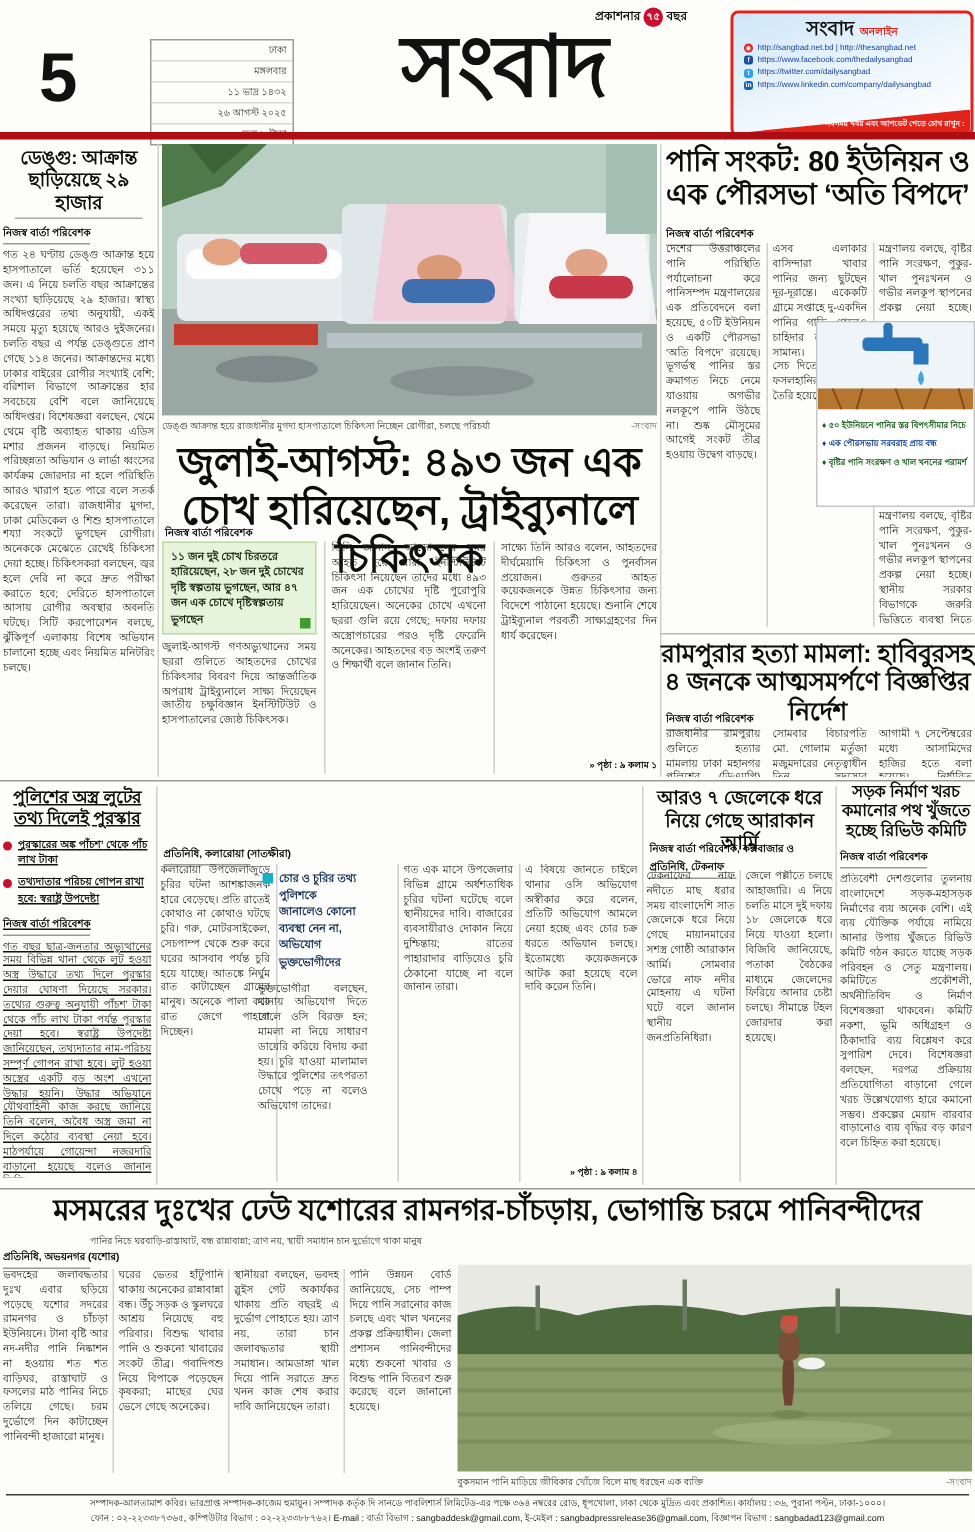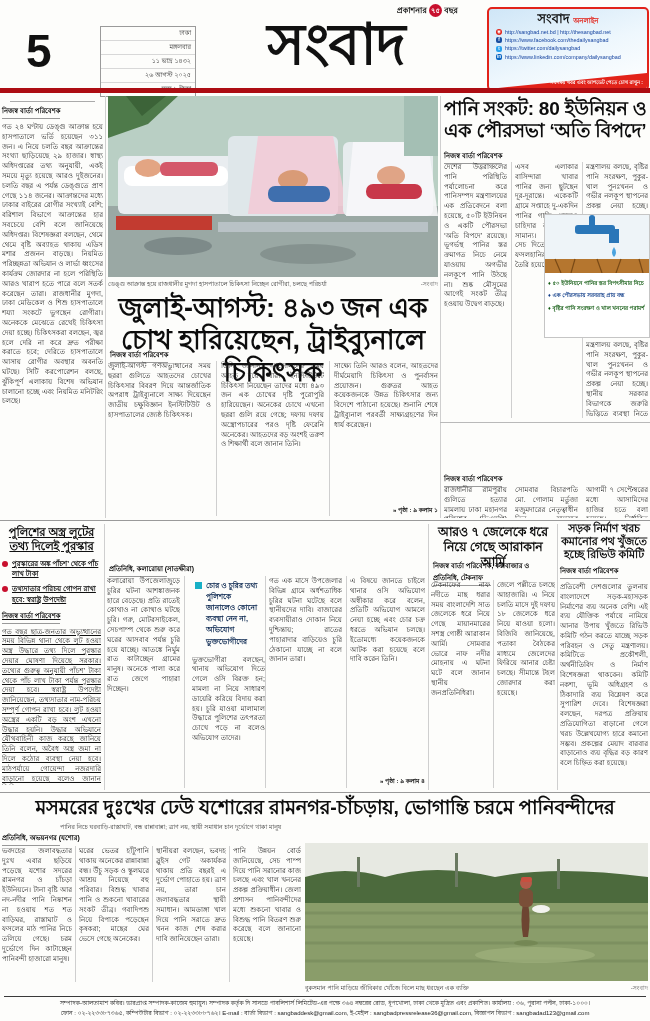--- a/index.html
+++ b/index.html
@@ -91,20 +91,21 @@
         <span>https://www.linkedin.com/company/dailysangbad</span>
       </div>
     </div>
     <div class="obswoosh"></div>
     <div class="obtag">সবসময় খবর এবং আপডেট পেতে চোখ রাখুন :</div>
   </div>
 
   <div class="abs redrule" style="left:0;top:88px;width:650px;height:5px;"></div>
 
   <div class="abs" style="left:2px;top:98px;width:101px;">
+    <div class="hl" style="font-size:12.5px;">ডেঙ্গু: আক্রান্ত ছাড়িয়েছে ২৯ হাজার</div>
     <div style="border-bottom:1px solid #aaa;margin:3px 8px;"></div>
     <div class="byline">নিজস্ব বার্তা পরিবেশক</div>
     <div class="bodytxt" style="height:352px;margin-top:3px;">গত ২৪ ঘণ্টায় ডেঙ্গু আক্রান্ত হয়ে হাসপাতালে ভর্তি হয়েছেন ৩১১ জন। এ নিয়ে চলতি বছর আক্রান্তের সংখ্যা ছাড়িয়েছে ২৯ হাজার। স্বাস্থ্য অধিদপ্তরের তথ্য অনুযায়ী, একই সময়ে মৃত্যু হয়েছে আরও দুইজনের। চলতি বছর এ পর্যন্ত ডেঙ্গুতে প্রাণ গেছে ১১৪ জনের। আক্রান্তদের মধ্যে ঢাকার বাইরের রোগীর সংখ্যাই বেশি; বরিশাল বিভাগে আক্রান্তের হার সবচেয়ে বেশি বলে জানিয়েছে অধিদপ্তর। বিশেষজ্ঞরা বলছেন, থেমে থেমে বৃষ্টি অব্যাহত থাকায় এডিস মশার প্রজনন বাড়ছে। নিয়মিত পরিচ্ছন্নতা অভিযান ও লার্ভা ধ্বংসের কার্যক্রম জোরদার না হলে পরিস্থিতি আরও খারাপ হতে পারে বলে সতর্ক করেছেন তারা। রাজধানীর মুগদা, ঢাকা মেডিকেল ও শিশু হাসপাতালে শয্যা সংকটে ভুগছেন রোগীরা। অনেককে মেঝেতে রেখেই চিকিৎসা দেয়া হচ্ছে। চিকিৎসকরা বলছেন, জ্বর হলে দেরি না করে দ্রুত পরীক্ষা করাতে হবে; দেরিতে হাসপাতালে আসায় রোগীর অবস্থার অবনতি ঘটছে। সিটি করপোরেশন বলছে, ঝুঁকিপূর্ণ এলাকায় বিশেষ অভিযান চালানো হচ্ছে এবং নিয়মিত মনিটরিং চলছে।</div>
   </div>
   <div class="vline" style="left:105px;top:96px;height:422px;"></div>
 
   <div class="abs" style="left:108px;top:96px;width:330px;height:181px;">
     <svg width="330" height="181" viewBox="0 0 330 181">
       <rect width="330" height="181" fill="#b9cfc4"></rect>
       <rect y="110" width="330" height="71" fill="#9aa8a4"></rect>
@@ -130,20 +131,24 @@
     </svg>
   </div>
   <div class="abs caption" style="left:108px;top:279px;width:330px;">
     <span>ডেঙ্গু আক্রান্ত হয়ে রাজধানীর মুগদা হাসপাতালে চিকিৎসা নিচ্ছেন রোগীরা, চলছে পরিচর্যা</span>
     <span class="credit">-সংবাদ</span>
   </div>
 
   <div class="abs hl" style="left:108px;top:293px;width:330px;font-size:27px;">জুলাই-আগস্ট: ৪৯৩ জন এক চোখ হারিয়েছেন, ট্রাইব্যুনালে চিকিৎসক</div>
   <div class="abs byline" style="left:110px;top:349px;">নিজস্ব বার্তা পরিবেশক</div>
   <div class="abs" style="left:108px;top:361px;width:103px;">
+    <div class="inset-green">
+      <span>১১ জন দুই চোখ চিরতরে হারিয়েছেন, ২৮ জন দুই চোখের দৃষ্টি স্বল্পতায় ভুগছেন, আর ৪৭ জন এক চোখে দৃষ্টিস্বল্পতায় ভুগছেন</span>
+      <span class="sq"></span>
+    </div>
     <div class="bodytxt" style="height:72px;">জুলাই-আগস্ট গণঅভ্যুত্থানের সময় ছররা গুলিতে আহতদের চোখের চিকিৎসার বিবরণ দিয়ে আন্তর্জাতিক অপরাধ ট্রাইব্যুনালে সাক্ষ্য দিয়েছেন জাতীয় চক্ষুবিজ্ঞান ইনস্টিটিউট ও হাসপাতালের জ্যেষ্ঠ চিকিৎসক।</div>
   </div>
   <div class="vline" style="left:216px;top:361px;height:155px;"></div>
   <div class="abs bodytxt" style="left:221px;top:361px;width:103px;height:155px;">তিনি জানান, আন্দোলনের সময় আহত হয়ে যারা ইনস্টিটিউটে চিকিৎসা নিয়েছেন তাদের মধ্যে ৪৯৩ জন এক চোখের দৃষ্টি পুরোপুরি হারিয়েছেন। অনেকের চোখে এখনো ছররা গুলি রয়ে গেছে; দফায় দফায় অস্ত্রোপচারের পরও দৃষ্টি ফেরেনি অনেকের। আহতদের বড় অংশই তরুণ ও শিক্ষার্থী বলে জানান তিনি।</div>
   <div class="vline" style="left:329px;top:361px;height:155px;"></div>
   <div class="abs" style="left:334px;top:361px;width:104px;">
     <div class="bodytxt" style="height:144px;">সাক্ষ্যে তিনি আরও বলেন, আহতদের দীর্ঘমেয়াদি চিকিৎসা ও পুনর্বাসন প্রয়োজন। গুরুতর আহত কয়েকজনকে উন্নত চিকিৎসার জন্য বিদেশে পাঠানো হয়েছে। শুনানি শেষে ট্রাইব্যুনাল পরবর্তী সাক্ষ্যগ্রহণের দিন ধার্য করেছেন।</div>
     <div class="cont">» পৃষ্ঠা : ৯ কলাম ১</div>
   </div>
   <div class="vline" style="left:440px;top:96px;height:422px;"></div>
@@ -167,20 +172,21 @@
       <rect y="44" width="104" height="14" fill="#b5762f"></rect>
       <path d="M10,44 l6,14 M30,44 l-4,14 M52,44 l5,14 M76,44 l-5,14 M94,44 l4,14" stroke="#7a4a16" stroke-width="1.2" fill="none"></path>
     </svg>
     <div class="fb-bullet">♦ <span>৫০ ইউনিয়নে পানির স্তর বিপৎসীমার নিচে</span></div>
     <div class="fb-bullet blue">♦ <span>এক পৌরসভায় সরবরাহ প্রায় বন্ধ</span></div>
     <div class="fb-bullet">♦ <span>বৃষ্টির পানি সংরক্ষণ ও খাল খননের পরামর্শ</span></div>
   </div>
   <div class="abs bodytxt" style="left:586px;top:340px;width:62px;height:78px;">মন্ত্রণালয় বলছে, বৃষ্টির পানি সংরক্ষণ, পুকুর-খাল পুনঃখনন ও গভীর নলকূপ স্থাপনের প্রকল্প নেয়া হচ্ছে। স্থানীয় সরকার বিভাগকে জরুরি ভিত্তিতে ব্যবস্থা নিতে বলা হয়েছে। বিশেষজ্ঞরা ভূগর্ভস্থ পানির ব্যবহার কমিয়ে ভূ-উপরিস্থ উৎসে ফেরার তাগিদ দিয়েছেন।</div>
 
   <div class="hrule" style="left:440px;top:422px;width:210px;"></div>
+  <div class="abs hl" style="left:440px;top:427px;width:210px;font-size:16.5px;">রামপুরার হত্যা মামলা: হাবিবুরসহ ৪ জনকে আত্মসমর্পণে বিজ্ঞপ্তির নির্দেশ</div>
   <div class="abs byline" style="left:444px;top:473px;">নিজস্ব বার্তা পরিবেশক</div>
   <div class="abs bodytxt" style="left:444px;top:485px;width:63px;height:33px;">রাজধানীর রামপুরায় গুলিতে হত্যার মামলায় ঢাকা মহানগর পুলিশের (ডিএমপি) সাবেক কমিশনার হাবিবুর রহমানসহ পলাতক চার আসামিকে আত্মসমর্পণে বিজ্ঞপ্তি প্রকাশের নির্দেশ দিয়েছেন আন্তর্জাতিক অপরাধ ট্রাইব্যুনাল।</div>
   <div class="abs bodytxt" style="left:515px;top:485px;width:63px;height:33px;">সোমবার বিচারপতি মো. গোলাম মর্তুজা মজুমদারের নেতৃত্বাধীন তিন সদস্যের ট্রাইব্যুনাল এ আদেশ দেন। দুটি জাতীয় দৈনিকে বিজ্ঞপ্তি প্রকাশ করতে বলা হয়েছে বলে জানান প্রসিকিউটর।</div>
   <div class="abs bodytxt" style="left:586px;top:485px;width:62px;height:33px;">আগামী ৭ সেপ্টেম্বরের মধ্যে আসামিদের হাজির হতে বলা হয়েছে। নির্ধারিত সময়ে হাজির না হলে অনুপস্থিতিতেই বিচার শুরু হবে বলে আদেশে উল্লেখ করা হয়।</div>
 
   <div class="hrule" style="left:0;top:520px;width:650px;background:#9a9a9a;"></div>
 
   <div class="abs" style="left:2px;top:526px;width:99px;text-decoration:underline;">
     <div class="hl" style="font-size:11.5px;">পুলিশের অস্ত্র লুটের তথ্য দিলেই পুরস্কার</div>
     <div class="redbullets" style="margin-top:6px;">
@@ -194,21 +200,21 @@
         </div>
     </div>
     <div class="byline" style="margin-top:4px;">নিজস্ব বার্তা পরিবেশক</div>
     <div class="bodytxt" style="height:158px;margin-top:3px;">গত বছর ছাত্র-জনতার অভ্যুত্থানের সময় বিভিন্ন থানা থেকে লুট হওয়া অস্ত্র উদ্ধারে তথ্য দিলে পুরস্কার দেয়ার ঘোষণা দিয়েছে সরকার। তথ্যের গুরুত্ব অনুযায়ী পাঁচশ’ টাকা থেকে পাঁচ লাখ টাকা পর্যন্ত পুরস্কার দেয়া হবে। স্বরাষ্ট্র উপদেষ্টা জানিয়েছেন, তথ্যদাতার নাম-পরিচয় সম্পূর্ণ গোপন রাখা হবে। লুট হওয়া অস্ত্রের একটি বড় অংশ এখনো উদ্ধার হয়নি। উদ্ধার অভিযানে যৌথবাহিনী কাজ করছে জানিয়ে তিনি বলেন, অবৈধ অস্ত্র জমা না দিলে কঠোর ব্যবস্থা নেয়া হবে। মাঠপর্যায়ে গোয়েন্দা নজরদারি বাড়ানো হয়েছে বলেও জানান তিনি।</div>
   </div>
   <div class="vline" style="left:104px;top:524px;height:266px;"></div>
 
   <div class="abs byline" style="left:109px;top:563px;">প্রতিনিধি, কলারোয়া (সাতক্ষীরা)</div>
   <div class="abs bodytxt" style="left:107px;top:576px;width:73px;height:212px;">কলারোয়া উপজেলাজুড়ে চুরির ঘটনা আশঙ্কাজনক হারে বেড়েছে। প্রতি রাতেই কোথাও না কোথাও ঘটছে চুরি। গরু, মোটরসাইকেল, সেচপাম্প থেকে শুরু করে ঘরের আসবাব পর্যন্ত চুরি হয়ে যাচ্ছে। আতঙ্কে নির্ঘুম রাত কাটাচ্ছেন গ্রামের মানুষ। অনেকে পালা করে রাত জেগে পাহারা দিচ্ছেন।</div>
   <div class="vline" style="left:184px;top:576px;height:212px;"></div>
-  <div class="abs" style="left:192px;top:576px;width:73px;">
+  <div class="abs" style="left:172px;top:576px;width:73px;">
     <div class="inset-bullet">
       <span class="sq"></span>
       <span>চোর ও চুরির তথ্য পুলিশকে জানালেও কোনো ব্যবস্থা নেন না, অভিযোগ ভুক্তভোগীদের</span>
     </div>
     <div class="bodytxt" style="height:128px;">ভুক্তভোগীরা বলছেন, থানায় অভিযোগ দিতে গেলে ওসি বিরক্ত হন; মামলা না নিয়ে সাধারণ ডায়েরি করিয়ে বিদায় করা হয়। চুরি যাওয়া মালামাল উদ্ধারে পুলিশের তৎপরতা চোখে পড়ে না বলেও অভিযোগ তাদের।</div>
   </div>
   <div class="vline" style="left:265px;top:576px;height:212px;"></div>
   <div class="abs bodytxt" style="left:269px;top:576px;width:73px;height:212px;">গত এক মাসে উপজেলার বিভিন্ন গ্রামে অর্ধশতাধিক চুরির ঘটনা ঘটেছে বলে স্থানীয়দের দাবি। বাজারের ব্যবসায়ীরাও দোকান নিয়ে দুশ্চিন্তায়; রাতের পাহারাদার বাড়িয়েও চুরি ঠেকানো যাচ্ছে না বলে জানান তারা।</div>
   <div class="vline" style="left:346px;top:576px;height:212px;"></div>
   <div class="abs" style="left:350px;top:576px;width:75px;">

